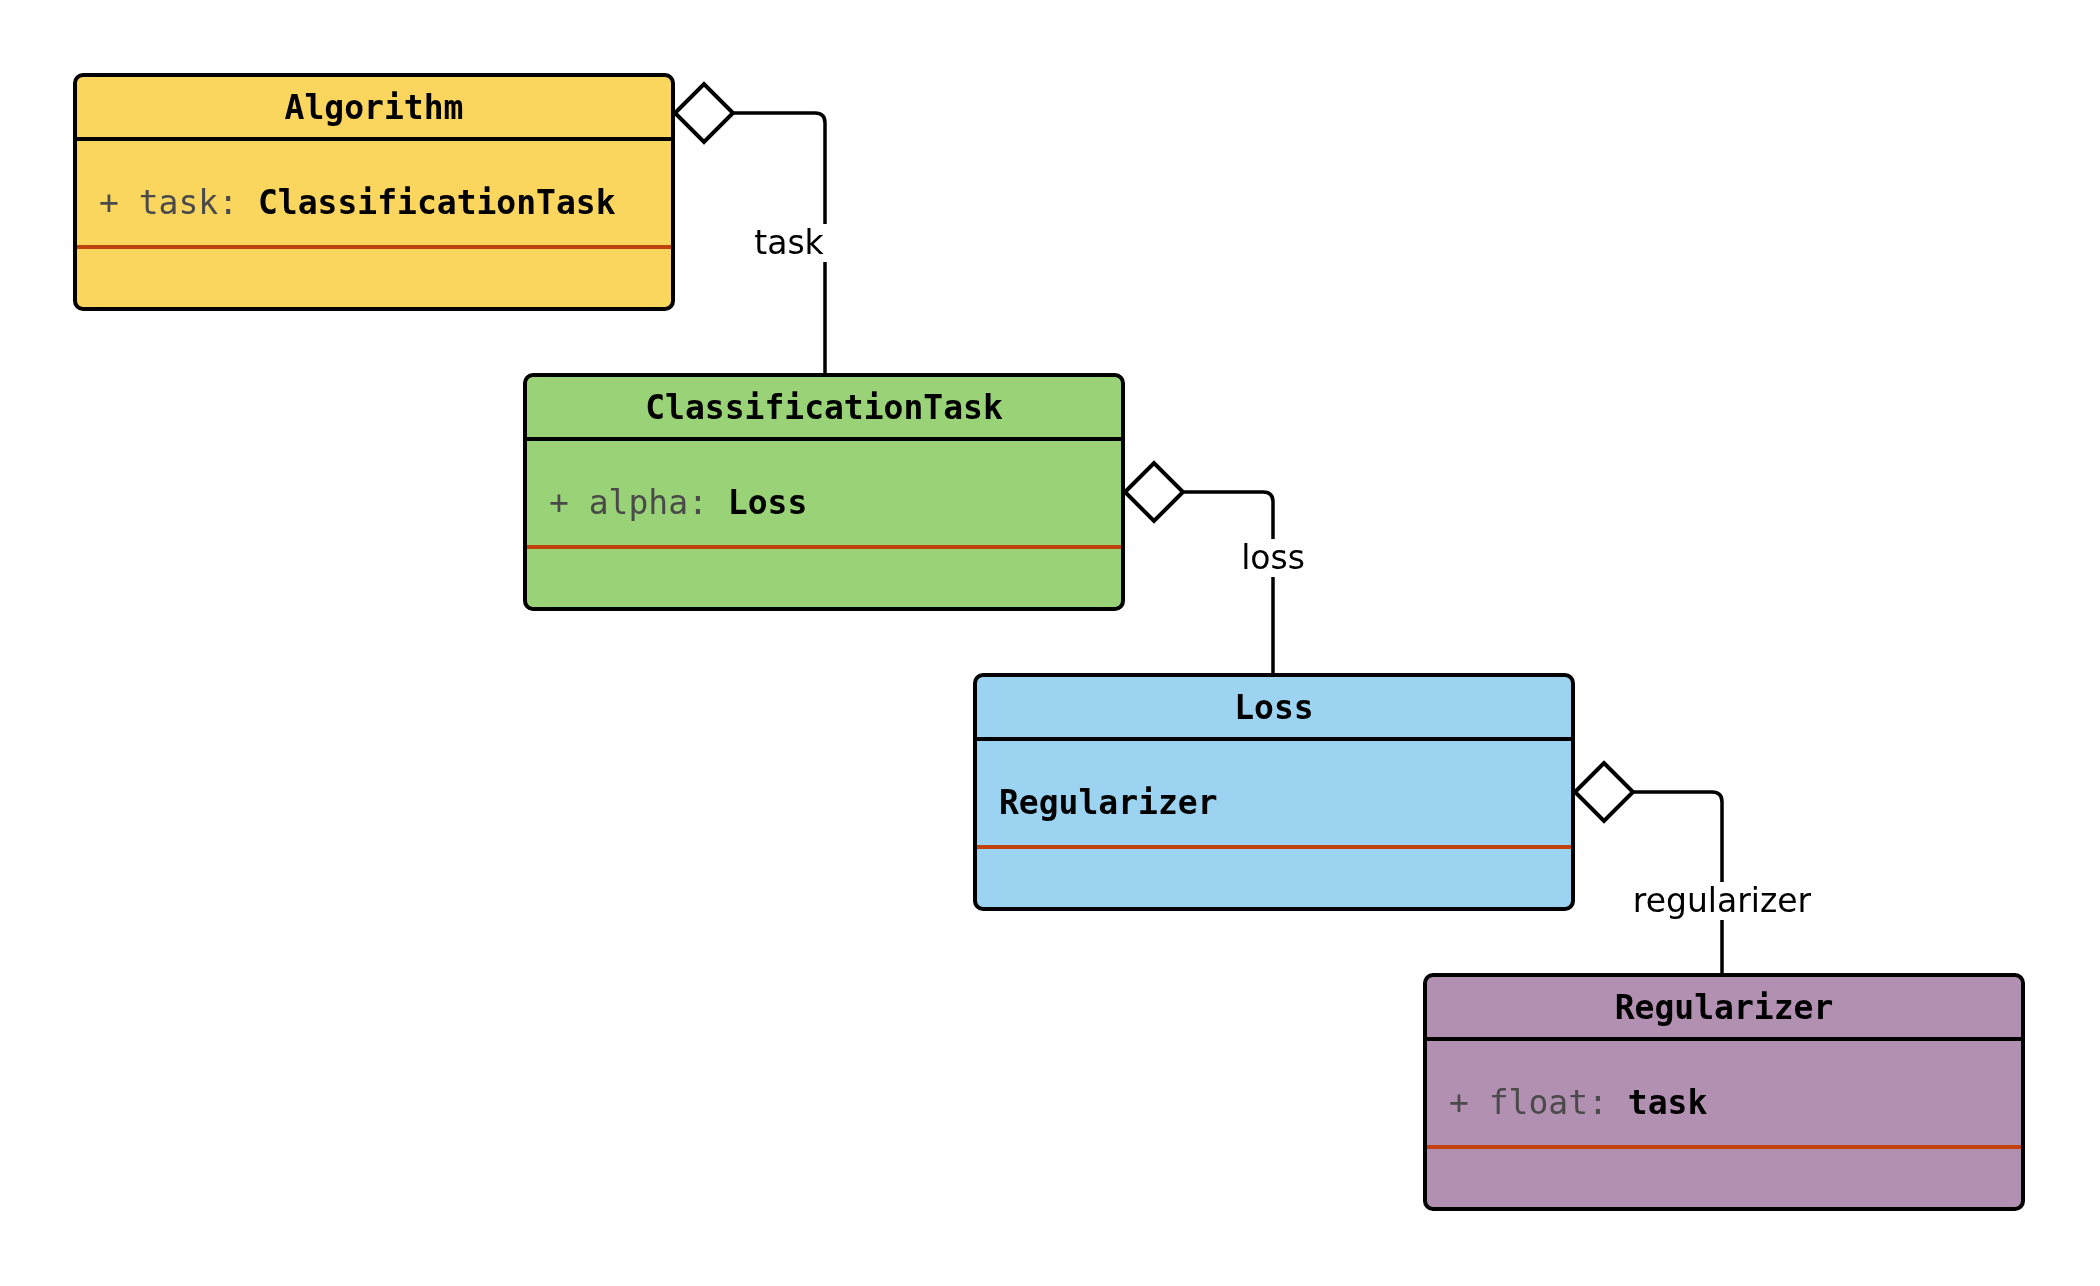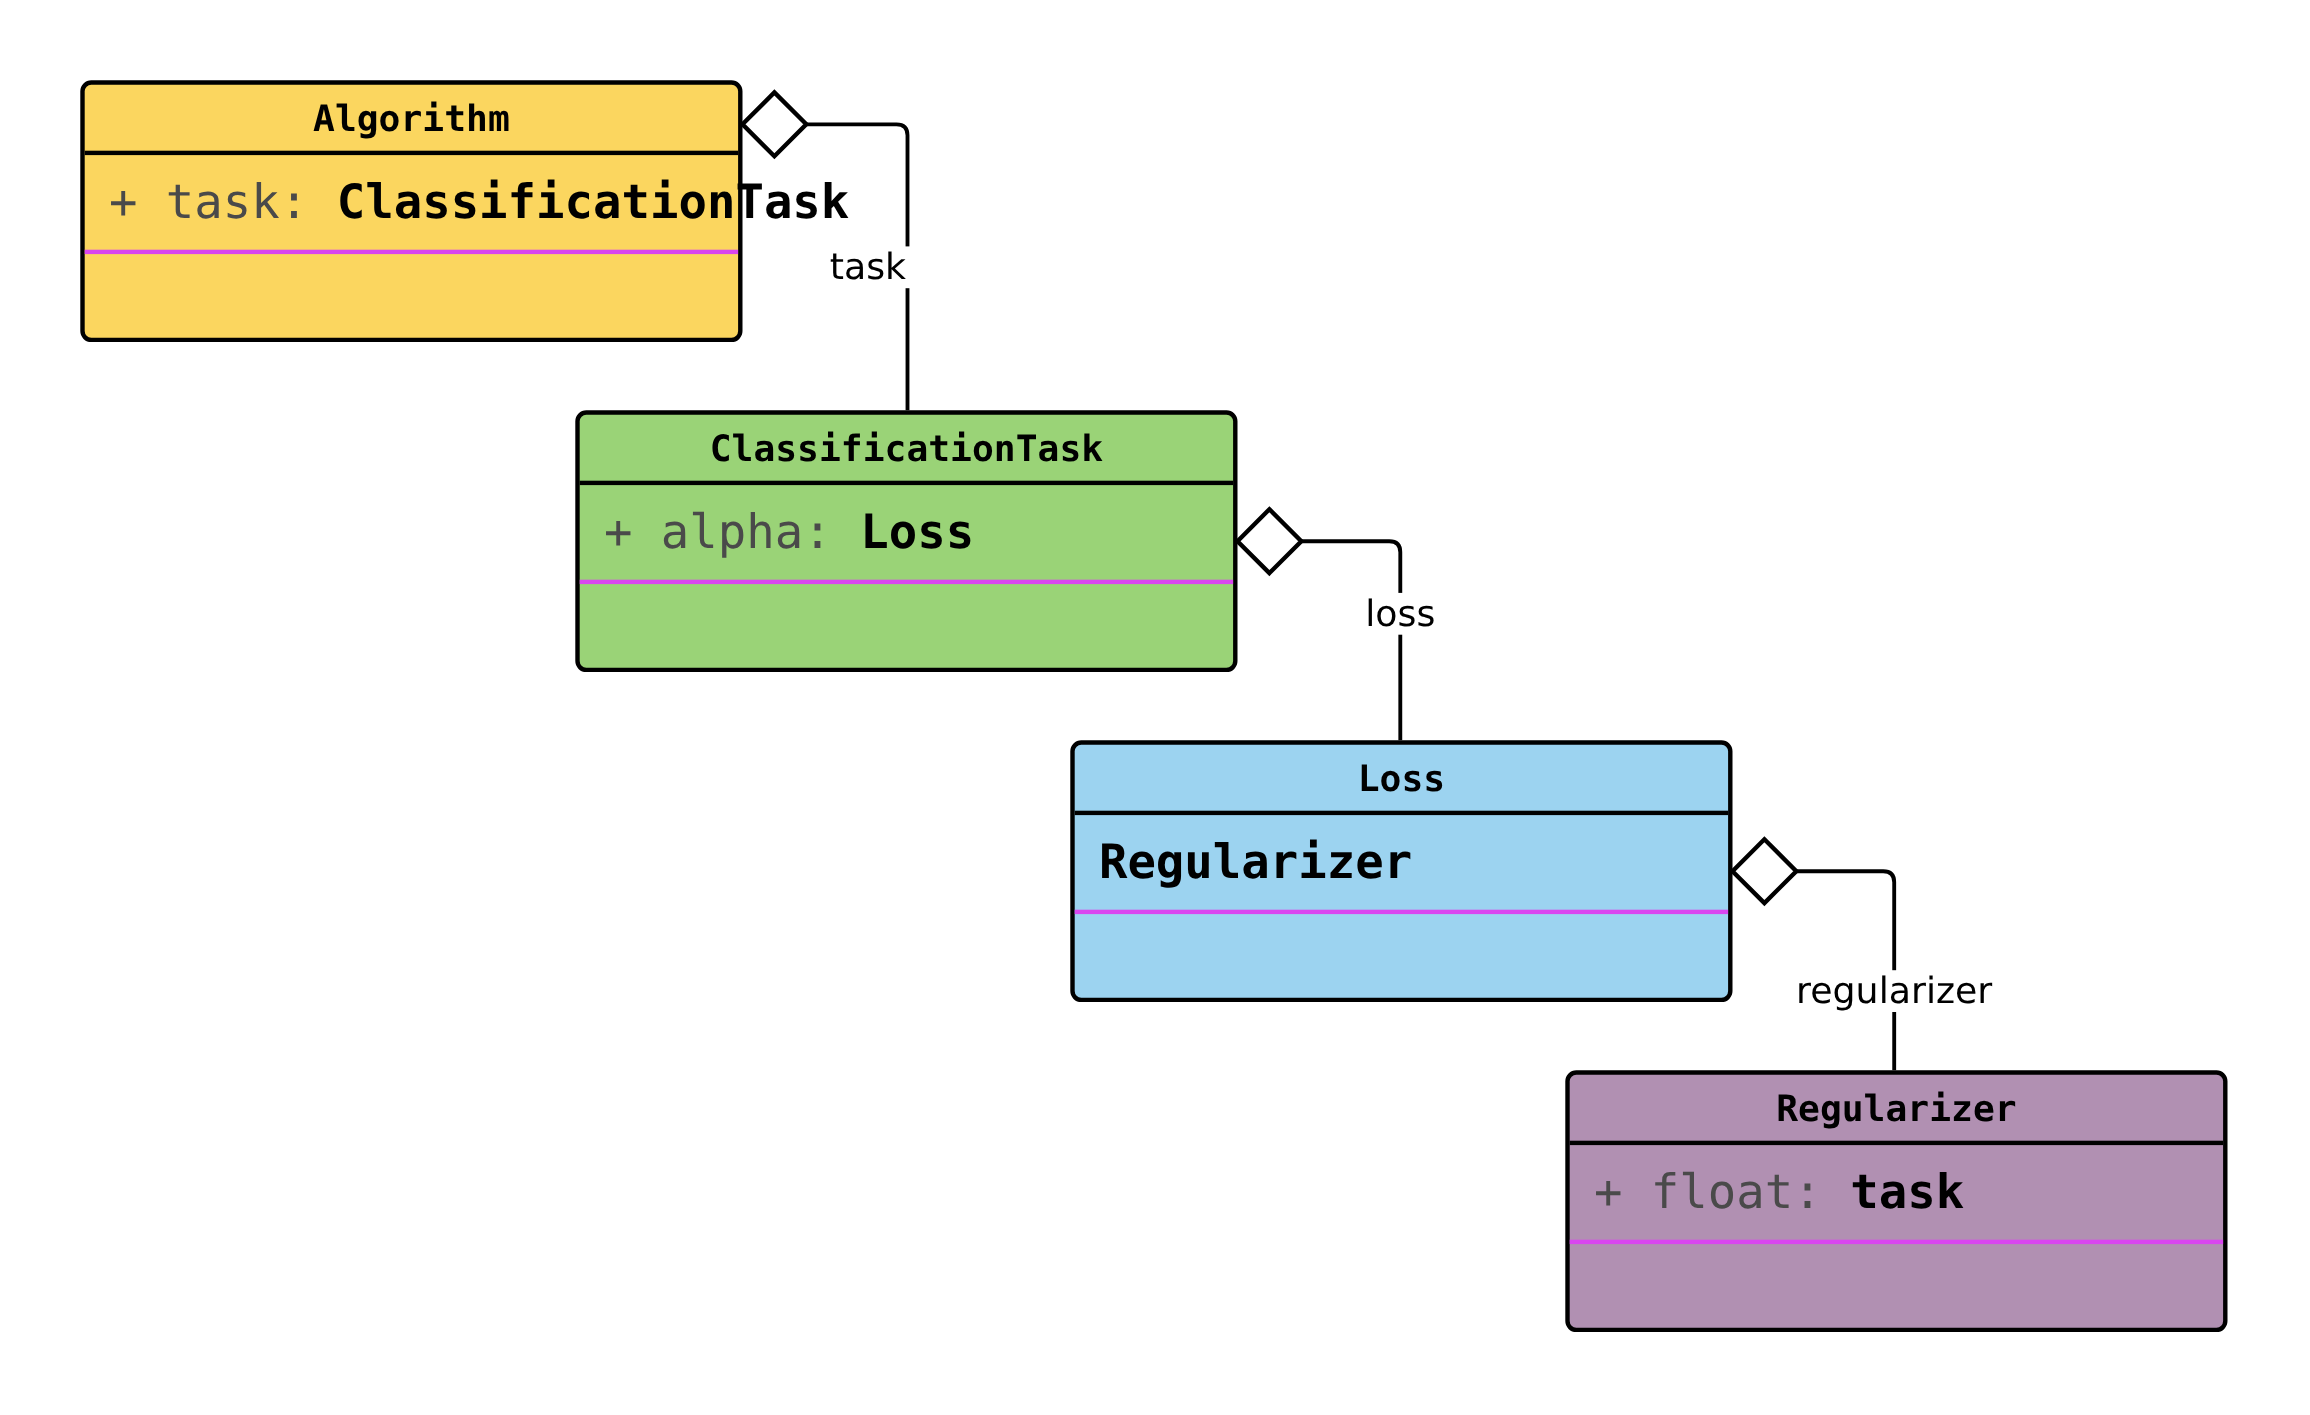--- a/index.html
+++ b/index.html
@@ -48,40 +48,41 @@
     position: absolute;
     width: 602px;
     height: 238px;
     box-sizing: border-box;
     border: 4px solid #000000;
     border-radius: 10px;
     display: flex;
     flex-direction: column;
     z-index: 3;
     font-family: "DejaVu Sans Mono", "Liberation Mono", monospace;
+    gap: 18px;
   }
   .uml-title {
     height: 60px;
     flex: 0 0 60px;
     border-bottom: 4px solid #000000;
     display: flex;
     align-items: center;
     justify-content: center;
     font-size: 33px;
     font-weight: bold;
     color: #000000;
   }
   .uml-attrs {
     height: 86px;
     flex: 0 0 86px;
-    border-bottom: 4px solid #d946ef;
+    border-bottom: 4px solid #c2410c;
     display: flex;
     align-items: center;
     padding-left: 22px;
-    font-size: 43px;
+    font-size: 33px;
     white-space: pre;
   }
   .attr-prefix { color: #4a4a4a; }
   .attr-type   { color: #000000; font-weight: bold; }
   .uml-empty { flex: 1 1 auto; }
 
   
   .pos-algorithm          { left: 73px;   top: 73px;  }
   .pos-classificationtask { left: 523px;  top: 373px; }
   .pos-loss               { left: 973px;  top: 673px; }

